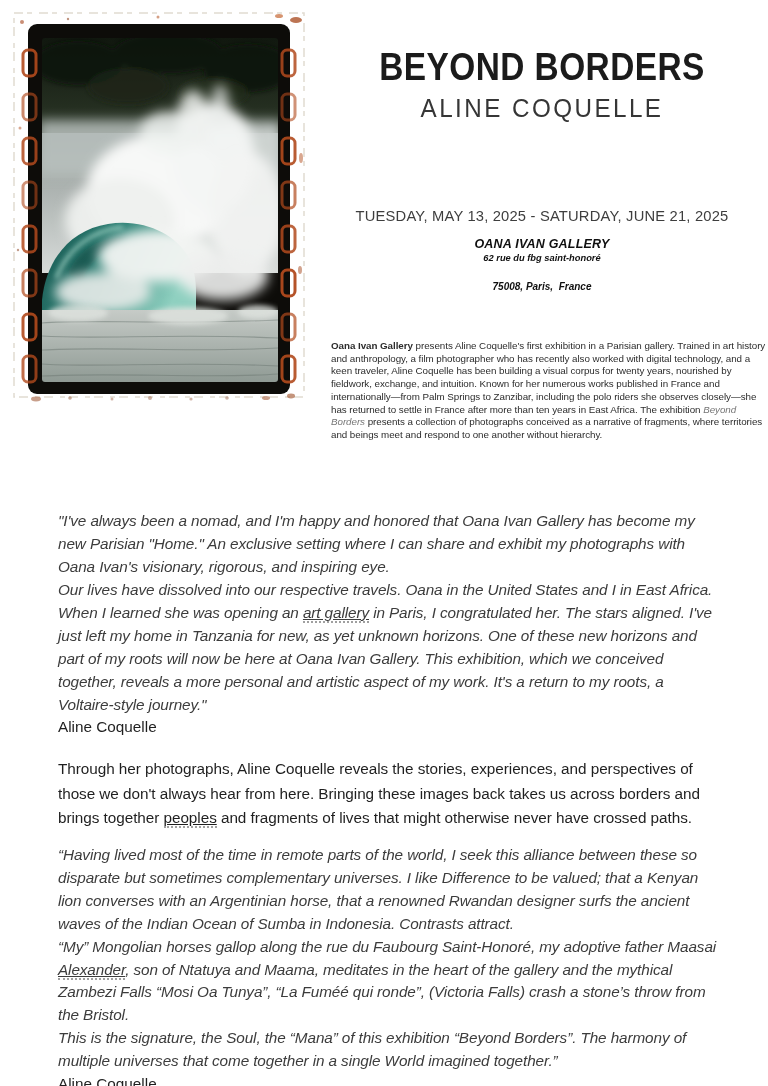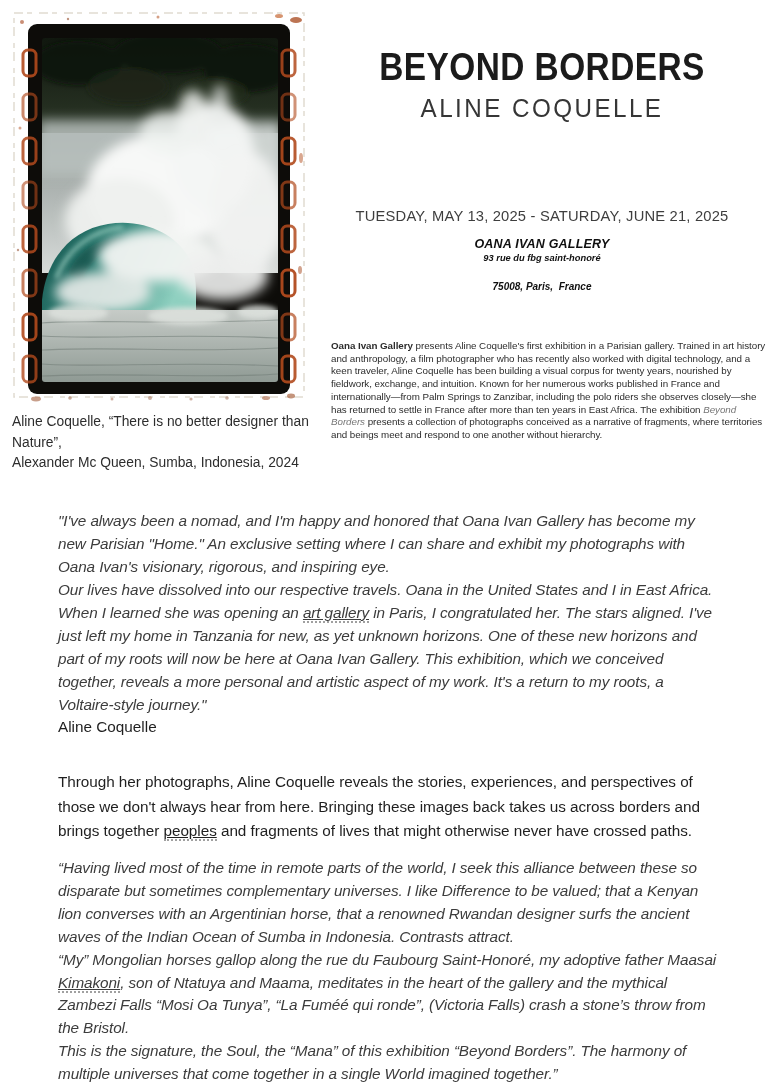--- a/index.html
+++ b/index.html
@@ -44,21 +44,21 @@
   }
 
   
   .bottom{position:absolute;left:58px;top:510px;width:662px;}
   .quote{
     margin:0;font-style:italic;font-size:15.3px;line-height:1.5;
     color:#3c3c3c;white-space:pre-wrap;letter-spacing:-.1px;
   }
   .sig{margin:0;font-style:normal;font-size:15.3px;line-height:1.5;color:#1f1f1f;}
   .body-para{
-    margin:31px 0 14px 0;font-size:15.3px;line-height:1.58;color:#1f1f1f;
+    margin:18px 0 14px 0;font-size:15.3px;line-height:1.58;color:#1f1f1f;
     white-space:pre-wrap;letter-spacing:-.05px;
   }
 
   
   .seg-b{font-weight:700;}
   .seg-il{font-style:italic;color:#757575;}
   .seg-dot{border-bottom:2px dotted #a0a0a0;padding-bottom:0;text-decoration:underline;}
 </style>
 </head>
 <body>
@@ -182,39 +182,37 @@
         <rect x="274" y="130" width="13" height="26" rx="5" opacity=".9"></rect>
         <rect x="274" y="174" width="13" height="26" rx="5" opacity=".7"></rect>
         <rect x="274" y="218" width="13" height="26" rx="5" opacity=".85"></rect>
         <rect x="274" y="262" width="13" height="26" rx="5" opacity=".95"></rect>
         <rect x="274" y="306" width="13" height="26" rx="5" opacity=".7"></rect>
         <rect x="274" y="348" width="13" height="26" rx="5" opacity=".9"></rect>
       </g>
     </svg>
   </div>
 
-  <div class="photo-caption">Aline Coquelle, “There is no better designer than Nature”,
-Alexander Mc Queen, Sumba, Indonesia, 2024</div>
 
   <div class="right-col">
     <h1 class="title">BEYOND BORDERS</h1>
     <h2 class="subtitle">ALINE COQUELLE</h2>
     <div class="dates">TUESDAY, MAY 13, 2025 - SATURDAY, JUNE 21, 2025</div>
     <div class="gallery-block">
       <div class="gallery-name">OANA IVAN GALLERY</div>
-      <div class="gallery-addr1">93 rue du fbg saint-honoré</div>
+      <div class="gallery-addr1">62 rue du fbg saint-honoré</div>
       <div class="gallery-addr2">75008, Paris,&nbsp; France</div>
     </div>
     <p class="intro"><span class="seg-b">Oana Ivan Gallery</span><span> presents Aline Coquelle's first exhibition in a Parisian gallery. Trained in art history and anthropology, a film photographer who has recently also worked with digital technology, and a keen traveler, Aline Coquelle has been building a visual corpus for twenty years, nourished by fieldwork, exchange, and intuition. Known for her numerous works published in France and internationally—from Palm Springs to Zanzibar, including the polo riders she observes closely—she has returned to settle in France after more than ten years in East Africa. The exhibition </span><span class="seg-il">Beyond Borders</span><span> presents a collection of photographs conceived as a narrative of fragments, where territories and beings meet and respond to one another without hierarchy.</span></p>
   </div>
 
   <div class="bottom">
     <p class="quote"><span>"I've always been a nomad, and I'm happy and honored that Oana Ivan Gallery has become my new Parisian "Home." An exclusive setting where I can share and exhibit my photographs with Oana Ivan's visionary, rigorous, and inspiring eye.
 Our lives have dissolved into our respective travels. Oana in the United States and I in East Africa. When I learned she was opening an </span><span class="seg-dot">art gallery</span><span> in Paris, I congratulated her. The stars aligned. I've just left my home in Tanzania for new, as yet unknown horizons. One of these new horizons and part of my roots will now be here at Oana Ivan Gallery. This exhibition, which we conceived together, reveals a more personal and artistic aspect of my work. It's a return to my roots, a Voltaire-style journey."</span></p>
     <p class="sig">Aline Coquelle</p>
     <p class="body-para"><span>Through her photographs, Aline Coquelle reveals the stories, experiences, and perspectives of those we don't always hear from here. Bringing these images back takes us across borders and brings together </span><span class="seg-dot">peoples</span><span> and fragments of lives that might otherwise never have crossed paths.</span></p>
     <p class="quote"><span>“Having lived most of the time in remote parts of the world, I seek this alliance between these so disparate but sometimes complementary universes. I like Difference to be valued; that a Kenyan lion converses with an Argentinian horse, that a renowned Rwandan designer surfs the ancient waves of the Indian Ocean of Sumba in Indonesia. Contrasts attract.
-“My” Mongolian horses gallop along the rue du Faubourg Saint-Honoré, my adoptive father Maasai </span><span class="seg-dot">Kimakoni</span><span>, son of Ntatuya and Maama, meditates in the heart of the gallery and the mythical Zambezi Falls “Mosi Oa Tunya”, “La Fuméé qui ronde”, (Victoria Falls) crash a stone’s throw from the Bristol.
+“My” Mongolian horses gallop along the rue du Faubourg Saint-Honoré, my adoptive father Maasai </span><span class="seg-dot">Alexander</span><span>, son of Ntatuya and Maama, meditates in the heart of the gallery and the mythical Zambezi Falls “Mosi Oa Tunya”, “La Fuméé qui ronde”, (Victoria Falls) crash a stone’s throw from the Bristol.
 This is the signature, the Soul, the “Mana” of this exhibition “Beyond Borders”. The harmony of multiple universes that come together in a single World imagined together.”</span></p>
     <p class="sig">Aline Coquelle</p>
   </div>
 
 </div>
 
 </body></html>

